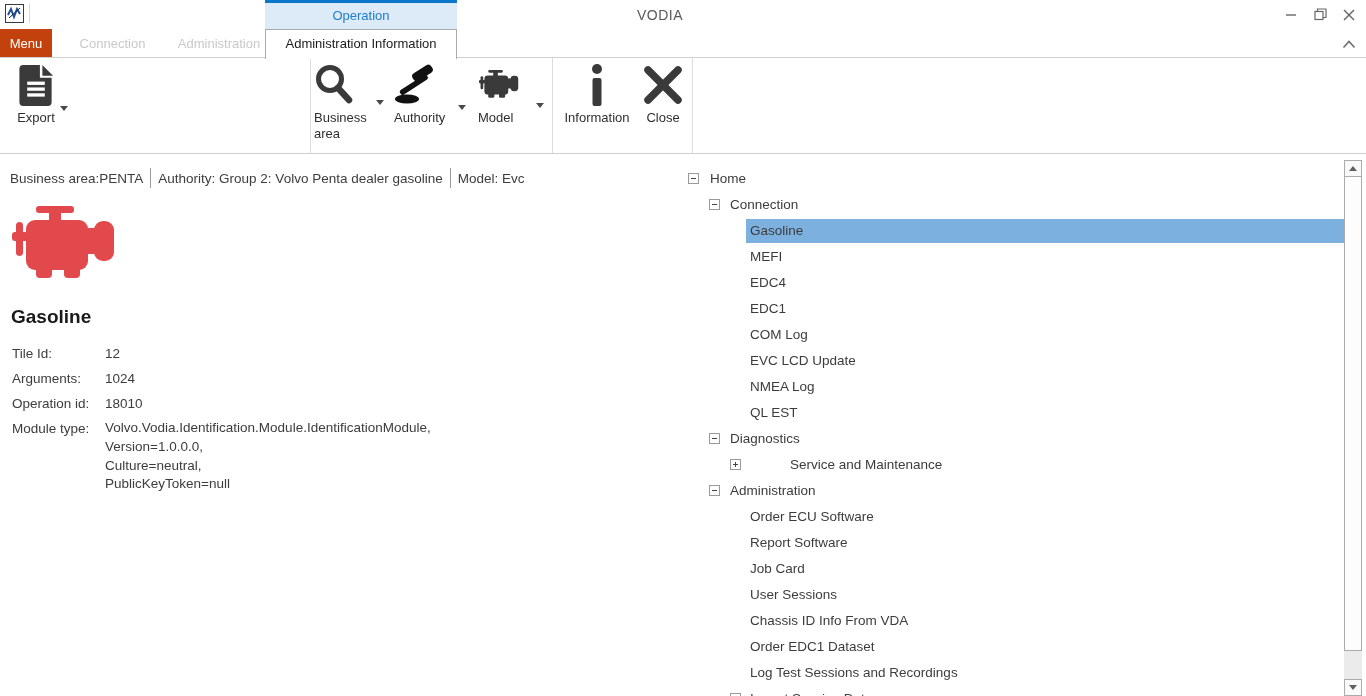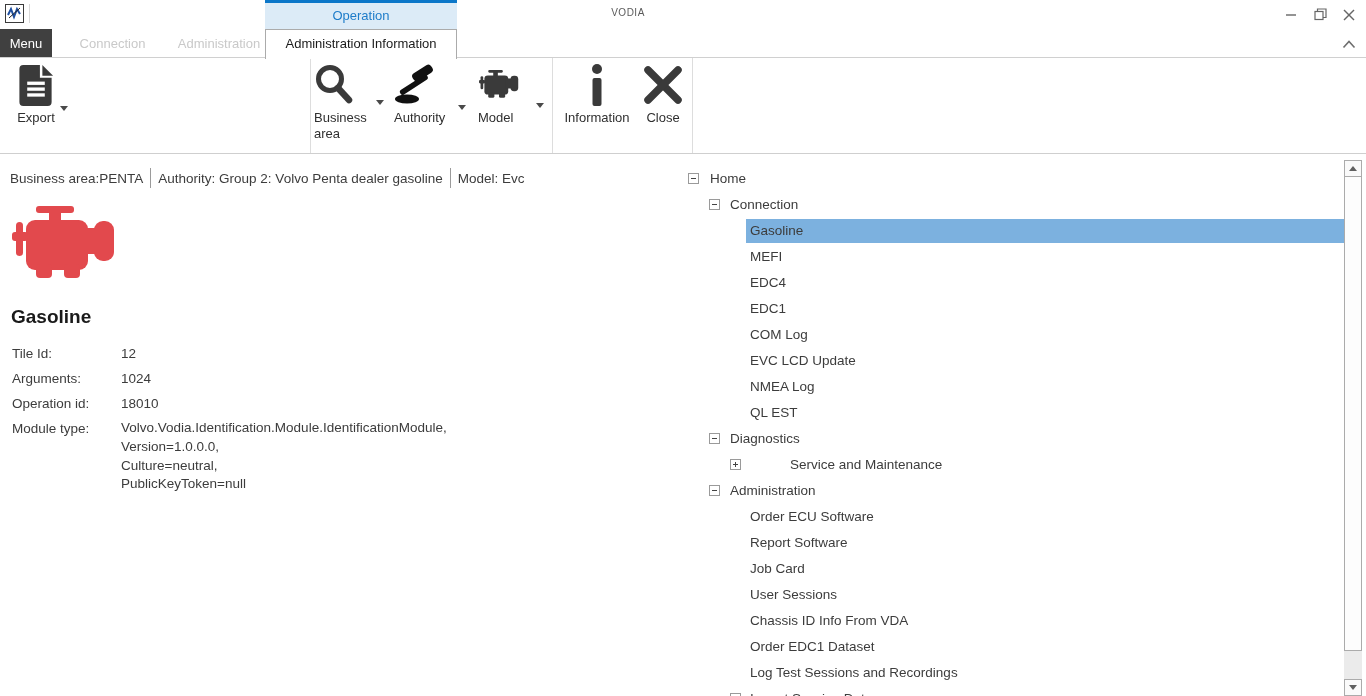--- a/index.html
+++ b/index.html
@@ -5,35 +5,35 @@
   * { margin:0; padding:0; box-sizing:border-box; }
   html,body { width:1366px; height:696px; overflow:hidden; background:#fff;
     font-family:"Liberation Sans","DejaVu Sans",sans-serif; color:#3c3c3c; }
   .app { position:relative; width:1366px; height:696px; background:#fff; }
 
   
   .titlebar { position:absolute; left:0; top:0; width:100%; height:29px; background:#fff; }
   .applogo { position:absolute; left:5px; top:4px; width:19px; height:19px; border:1px solid #3a3a3a; background:#fff; }
   .applogo svg { display:block; }
   .logo-sep { position:absolute; left:29px; top:4px; width:1px; height:19px; background:#d9d9d9; }
-  .win-title { position:absolute; left:558px; top:7px; width:140px; text-align:center; font-size:10px; color:#5a5a5a; letter-spacing:0.5px; }
+  .win-title { position:absolute; left:590px; top:7px; width:140px; text-align:center; font-size:14px; color:#5a5a5a; letter-spacing:0.5px; }
   .winbtn { position:absolute; top:0; width:30px; height:29px; display:flex; align-items:center; justify-content:center; cursor:default; }
   .winbtn.min { left:1276px; } .winbtn.res { left:1305px; } .winbtn.cls { left:1334px; }
 
   
   .tab-operation { position:absolute; left:265px; top:0; width:192px; height:29px;
     background:#dcebf7; border-top:3px solid #0b77c9; text-align:center;
     font-size:13px; color:#1e7cc9; line-height:25px; cursor:default; z-index:4; }
   .tab-admin { position:absolute; left:265px; top:29px; width:192px; height:30px; background:#fff;
     border:1px solid #ababab; border-bottom:none; text-align:center; font-size:13px; color:#1a1a1a;
     line-height:27px; z-index:3; cursor:default; }
 
   
   .menurow { position:absolute; left:0; top:29px; height:28px; display:flex; align-items:stretch; font-size:13px; }
-  .menu-btn { width:52px; background:#404040; color:#fff; display:flex; align-items:center; justify-content:center; cursor:default; }
+  .menu-btn { width:52px; background:#c2410c; color:#fff; display:flex; align-items:center; justify-content:center; cursor:default; }
   .menu-dis { color:#c9c9c9; display:flex; align-items:center; cursor:default; }
   .menu-dis.c1 { margin-left:13px; width:95px; justify-content:center; }
   .menu-dis.c2 { margin-left:0px; width:118px; justify-content:center; }
 
   
   .ribbon { position:absolute; left:0; top:57px; width:1366px; height:97px;
     border-top:1px solid #d0d0d0; border-bottom:1px solid #cfcfcf; background:#fff; z-index:1; }
   .rsep { position:absolute; top:0; width:1px; height:95px; background:#dddddd; }
   .ritem { position:absolute; top:0; padding-top:5px; display:flex; flex-direction:column; cursor:default; }
   .ritem .icon { height:44px; display:flex; align-items:center; }
@@ -46,21 +46,21 @@
 
   
   .statusrow { position:absolute; left:10px; top:167px; height:22px; display:flex; align-items:center;
     font-size:13.5px; color:#3c3c3c; }
   .statusrow .seg { white-space:nowrap; }
   .statusrow .ssep { width:1px; height:20px; background:#9b9b9b; margin:0 7px; }
 
   
   .engine-big { position:absolute; left:12px; top:206px; }
   .detail-title { position:absolute; left:11px; top:306px; font-size:19px; font-weight:bold; color:#1a1a1a; }
-  .details { position:absolute; left:12px; top:341px; display:grid; grid-template-columns:93px auto; column-gap:16px; font-size:13.5px; }
+  .details { position:absolute; left:12px; top:341px; display:grid; grid-template-columns:93px auto; column-gap:0; font-size:13.5px; }
   .details .dl, .details .dv { line-height:25px; white-space:nowrap; }
   .details .ml { line-height:19px; padding-top:3px; }
   .module-lines { padding-top:3px; }
   .module-lines div { line-height:18.8px; white-space:nowrap; }
 
   
   .tree { position:absolute; left:686px; top:166px; width:658px; height:530px; overflow:hidden; }
   .tree-row { position:relative; height:26px; font-size:13.5px; cursor:default; }
   .tree-label { position:absolute; top:0; line-height:26px; white-space:nowrap; z-index:2; color:#3c3c3c; }
   .tree-hl { position:absolute; top:1px; bottom:1px; right:0; background:#7cb1df; z-index:1; }

